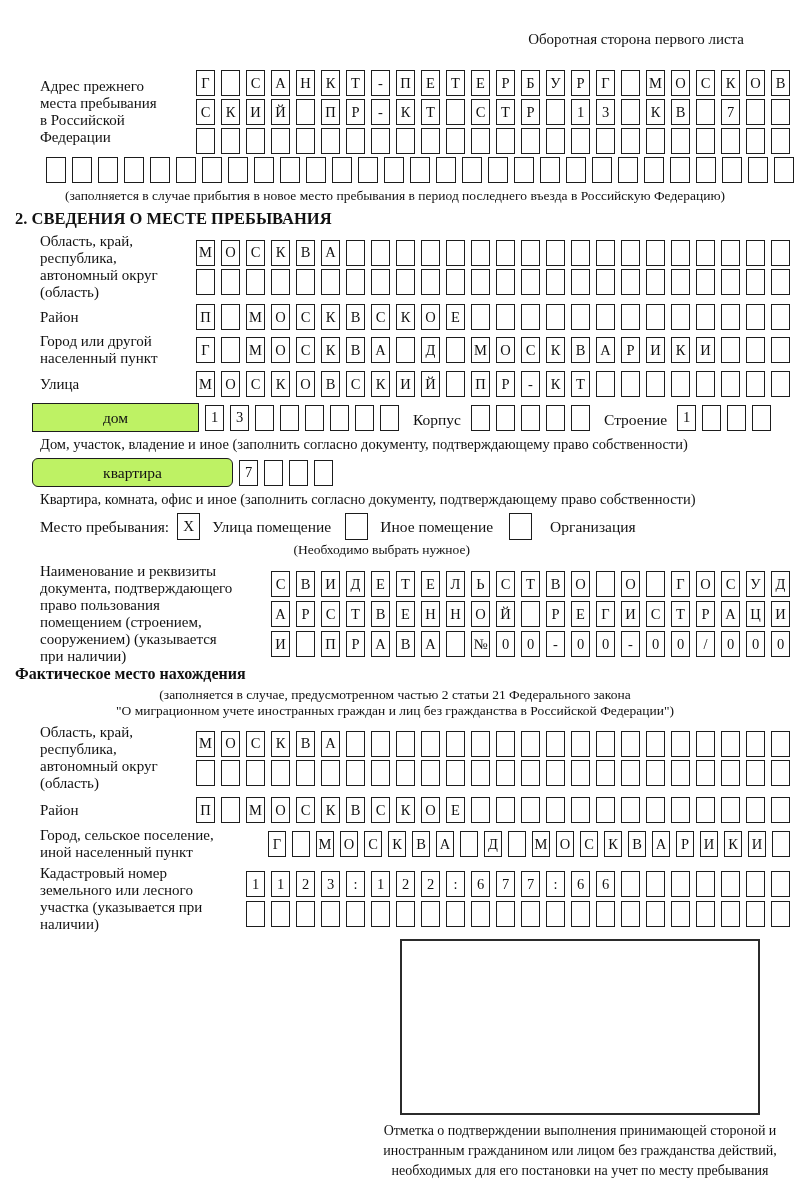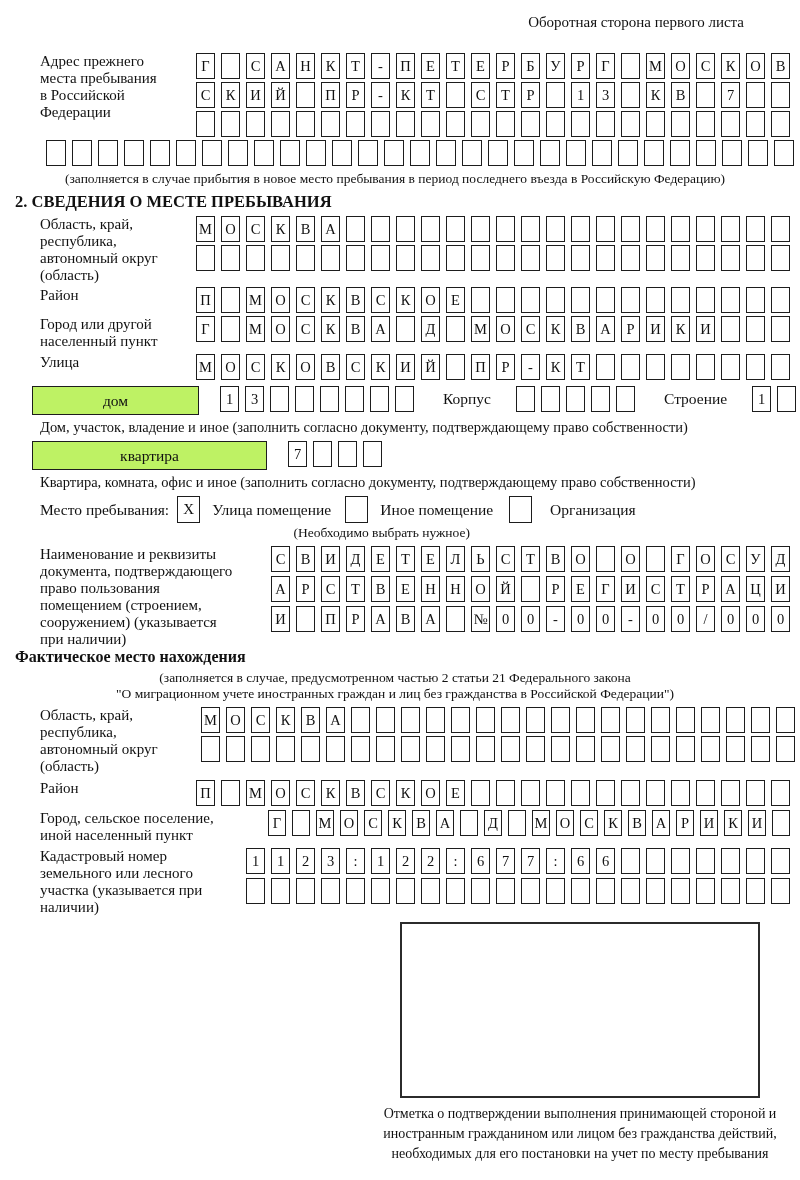--- a/index.html
+++ b/index.html
@@ -1,42 +1,42 @@
 <!DOCTYPE html>
 <html><head>
 <meta charset="utf-8">
 <style>
   * { margin:0; padding:0; box-sizing:border-box; }
   html,body { background:#fff; }
   body { width:800px; height:1180px; font-family:"Liberation Serif", serif; color:#111; overflow:hidden; }
-  .page { width:800px; height:1180px; padding:14px 10px 0 40px; position:relative; }
+  .page { width:800px; height:1180px; padding:31px 10px 0 40px; position:relative; }
 
   .header-note { text-align:right; font-size:15px; padding-right:46px; margin-bottom:22px; }
 
-  .frow { display:flex; align-items:flex-start;gap:15px; }
+  .frow { display:flex; align-items:center; }
   .flabel { font-size:15px; line-height:17px; flex-shrink:0; }
   .gcol { margin-left:auto; display:flex; flex-direction:column; gap:3px; align-items:flex-end; }
   .grow { display:flex; margin-left:auto; flex-shrink:0; }
   .grow.noauto { margin-left:0; }
 
   .cell { width:19px; height:26px; border:1.6px solid #1d1d1d; margin-left:6px;
           display:flex; align-items:center; justify-content:center;
           font-size:14.5px; flex-shrink:0; background:#fff; }
   .tight .cell { width:18px; }
   .row4 { margin-left:-18px; margin-top:3px; }
   .row4 .cell { width:20px; }
 
   .center-note { width:760px; margin-left:-25px; text-align:center; font-size:13.5px; }
   .sec-title { width:760px; margin-left:-25px; text-align:left; font-weight:bold; font-size:16.5px; }
   .caption { font-size:14.5px; line-height:18px; }
 
   .wide-box { height:29px; border:1.8px solid #1d1d1d; display:flex; align-items:center;
               justify-content:center; font-size:15.5px; flex-shrink:0; background:#bef264; }
   .dom-box { width:167px; margin-left:-8px; }
-  .apt-box { width:235px; margin-left:-8px; }
+  .apt-box { width:201px; margin-left:-8px;border-radius:6px; }
   .inline-label { font-size:15.5px; margin:4px 4px 0 14px; flex-shrink:0; }
 
   .stay-row { display:flex; align-items:center; font-size:15.5px; }
   .checkbox { width:23px; height:27px; border:1.7px solid #1d1d1d; display:flex; align-items:center;
               justify-content:center; font-size:15px; flex-shrink:0; background:#fff; }
 
   .mt3{margin-top:3px}.mt4{margin-top:4px}.mt5{margin-top:5px}.mt6{margin-top:6px}.mt10{}
 
   .w122{width:122px}.w118{width:118px}.w135{width:135px}.w200{width:200px}
   .w140{width:140px}.w198{width:198px}.w185{width:185px}

